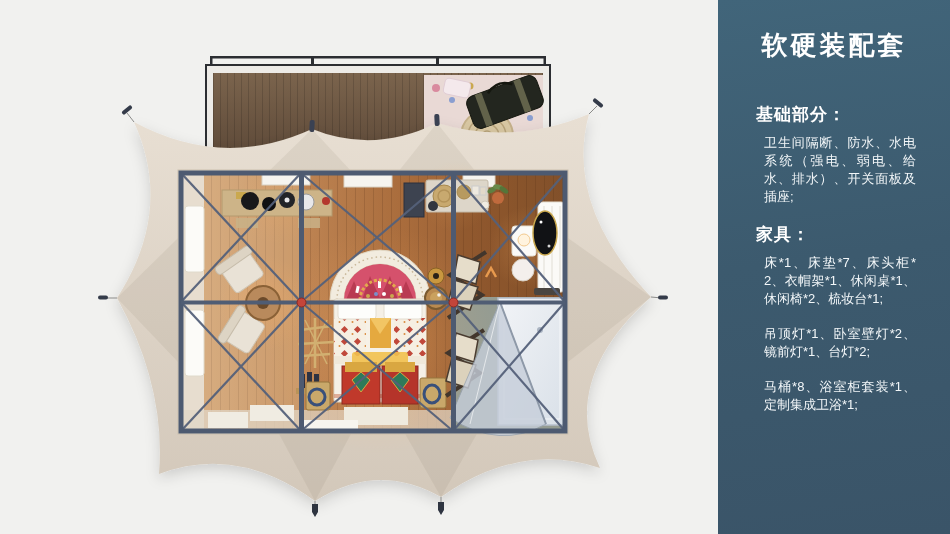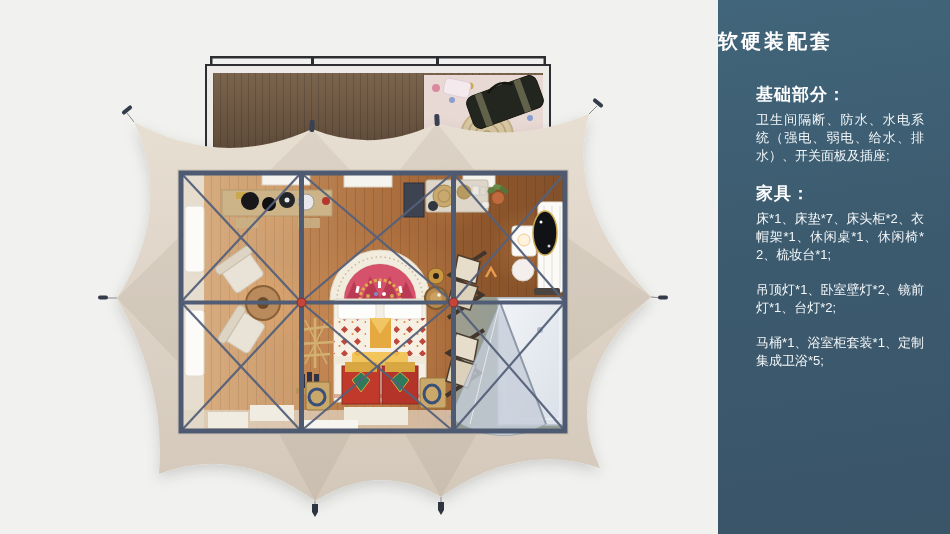--- a/index.html
+++ b/index.html
@@ -10,30 +10,30 @@
   }
   .stage{position:relative;width:950px;height:534px;background:#f1f1ef;}
   .illustration-area{position:absolute;left:0;top:0;width:718px;height:534px;}
   .illustration-area svg{display:block;}
   .panel{
     position:absolute;left:718px;top:0;width:232px;height:534px;
     background:linear-gradient(172deg,#41657a 0%,#3c5a6e 48%,#3a5468 100%);
     color:#ffffff;box-sizing:border-box;
   }
   .panel-title{
-    margin:28px 0 4px 0;font-size:20px;font-weight:bold;letter-spacing:3px;
-    color:#ffffff;
+    margin:28px 0 16px 0;font-size:26px;font-weight:bold;letter-spacing:3px;
+    text-align:center;color:#ffffff;
   }
   .panel-sections{padding:24px 26px 0 38px;}
   .spec-section{margin:0 0 17px 0;}
   .spec-heading{
     margin:0 0 5px 0;font-size:17px;font-weight:bold;letter-spacing:1px;color:#ffffff;font-family:Liberation Mono, monospace;
   }
   .spec-body{
-    margin:0;font-size:13px;line-height:18px;text-align:justify;
+    margin:8px;font-size:13px;line-height:18px;text-align:justify;
     color:#f3f7f9;word-break:break-all;
   }
 </style>
 </head>
 <body>
 
 <div class="stage">
 
   <div class="illustration-area">
     <svg width="718" height="534" viewBox="0 0 718 534" xmlns="http://www.w3.org/2000/svg">
@@ -360,20 +360,20 @@
         <p class="spec-body">卫生间隔断、防水、水电系统（强电、弱电、给水、排水）、开关面板及插座;</p>
       </section>
       <section class="spec-section">
         <h2 class="spec-heading">家具：</h2>
         <p class="spec-body">床*1、床垫*7、床头柜*2、衣帽架*1、休闲桌*1、休闲椅*2、梳妆台*1;</p>
       </section>
       <section class="spec-section">
         <p class="spec-body">吊顶灯*1、卧室壁灯*2、镜前灯*1、台灯*2;</p>
       </section>
       <section class="spec-section">
-        <p class="spec-body">马桶*1、浴室柜套装*1、定制集成卫浴*5;</p>
+        <p class="spec-body">马桶*8、浴室柜套装*1、定制集成卫浴*1;</p>
       </section>
       <section class="spec-section">
       </section>
     </div>
   </aside>
 
 </div>
 
 </body></html>

